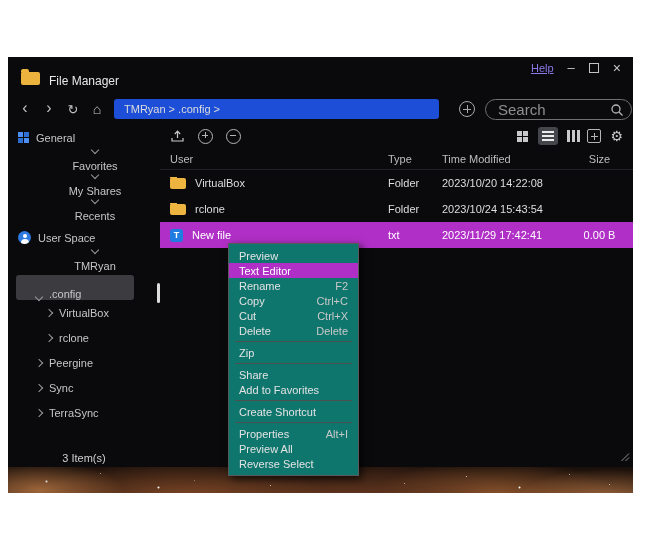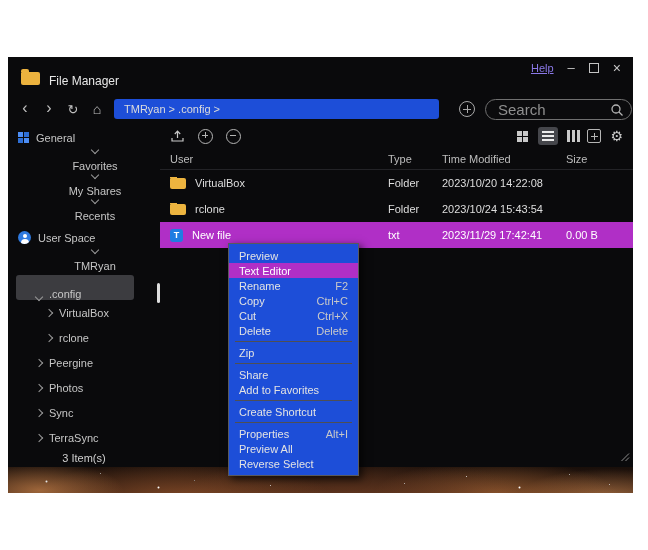--- a/index.html
+++ b/index.html
@@ -89,31 +89,31 @@
   .plusbox{position:relative;width:12px;height:12px;border:1px solid #b5b5b5;border-radius:2px;flex:none;cursor:pointer;}
   .plusbox::before{content:"";position:absolute;left:2.5px;top:5.5px;width:7px;height:1px;background:#b5b5b5;}
   .plusbox::after{content:"";position:absolute;left:5.5px;top:2.5px;width:1px;height:7px;background:#b5b5b5;}
   .gear{font-size:14px;color:#c9c9c9;line-height:1;cursor:pointer;}
 
   .thead{display:flex;height:20px;align-items:center;color:#bdbdbd;border-bottom:1px solid #232327;}
   .cell{white-space:nowrap;overflow:hidden;}
   .cell.name{width:228px;box-sizing:border-box;display:flex;align-items:center;gap:9px;padding-left:10px;flex:none;}
   .cell.type{width:54px;flex:none;}
   .cell.time{width:124px;flex:none;}
-  .cell.size{flex:1;}
+  .cell.size{flex:1;text-align:center;}
   .row{display:flex;height:26px;align-items:center;color:#dedede;cursor:pointer;}
   .row.selected{background:var(--accent,#b02fc6);color:#fff;}
   .folder-ico{width:16px;height:11px;background:var(--folder,#edb43f);border-radius:1px 2px 2px 2px;position:relative;flex:none;}
   .folder-ico::before{content:"";position:absolute;top:-3px;left:0;width:7px;height:3px;background:var(--folder,#edb43f);border-radius:2px 2px 0 0;}
   .txt-ico{width:13px;height:13px;border-radius:3px;background:var(--txt_icon,#1f7de2);color:#fff;font-size:9px;font-weight:bold;display:flex;align-items:center;justify-content:center;flex:none;}
 
   .resize-handle{position:absolute;right:3px;bottom:5px;cursor:nwse-resize;}
 
   
-  .context-menu{position:absolute;left:220px;top:186px;width:131px;box-sizing:border-box;background:#1d4ed8;border:1px solid #59595c;box-shadow:3px 3px 8px rgba(0,0,0,.7);padding:4px 0;z-index:5;font-size:11px;color:#e3e3e3;}
+  .context-menu{position:absolute;left:220px;top:186px;width:131px;box-sizing:border-box;background:#0f766e;border:1px solid #59595c;box-shadow:3px 3px 8px rgba(0,0,0,.7);padding:4px 0;z-index:5;font-size:11px;color:#e3e3e3;}
   .menu-item{display:flex;justify-content:space-between;align-items:center;height:15px;padding:0 10px;cursor:pointer;white-space:nowrap;}
   .menu-item .shortcut{color:#c9c9c9;}
   .menu-item.highlight{background:var(--accent,#b02fc6);color:#fff;}
   .menu-sep{height:1px;background:#4f4f52;margin:3px 6px;}
 </style>
 </head>
 <body>
 
 <div class="stage">
   <div class="desktop">
@@ -187,24 +187,20 @@
             <span class="chev right"></span>
             <span>VirtualBox</span>
           </div>
           <div class="sb-item lvl3">
             <span class="chev right"></span>
             <span>rclone</span>
           </div>
           <div class="sb-item lvl2">
             <span class="chev right"></span>
             <span>Peergine</span>
-          </div>
-          <div class="sb-item lvl2">
-            <span class="chev right"></span>
-            <span>Photos</span>
           </div>
           <div class="sb-item lvl2">
             <span class="chev right"></span>
             <span>Sync</span>
           </div>
           <div class="sb-item lvl2">
             <span class="chev right"></span>
             <span>TerraSync</span>
           </div>
           <span class="sb-thumb"></span>

